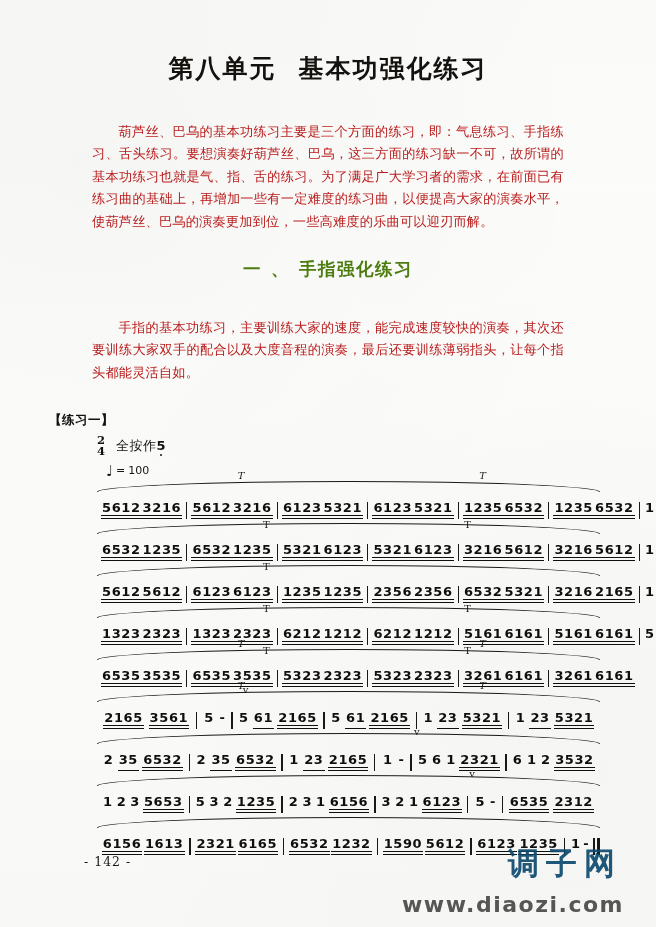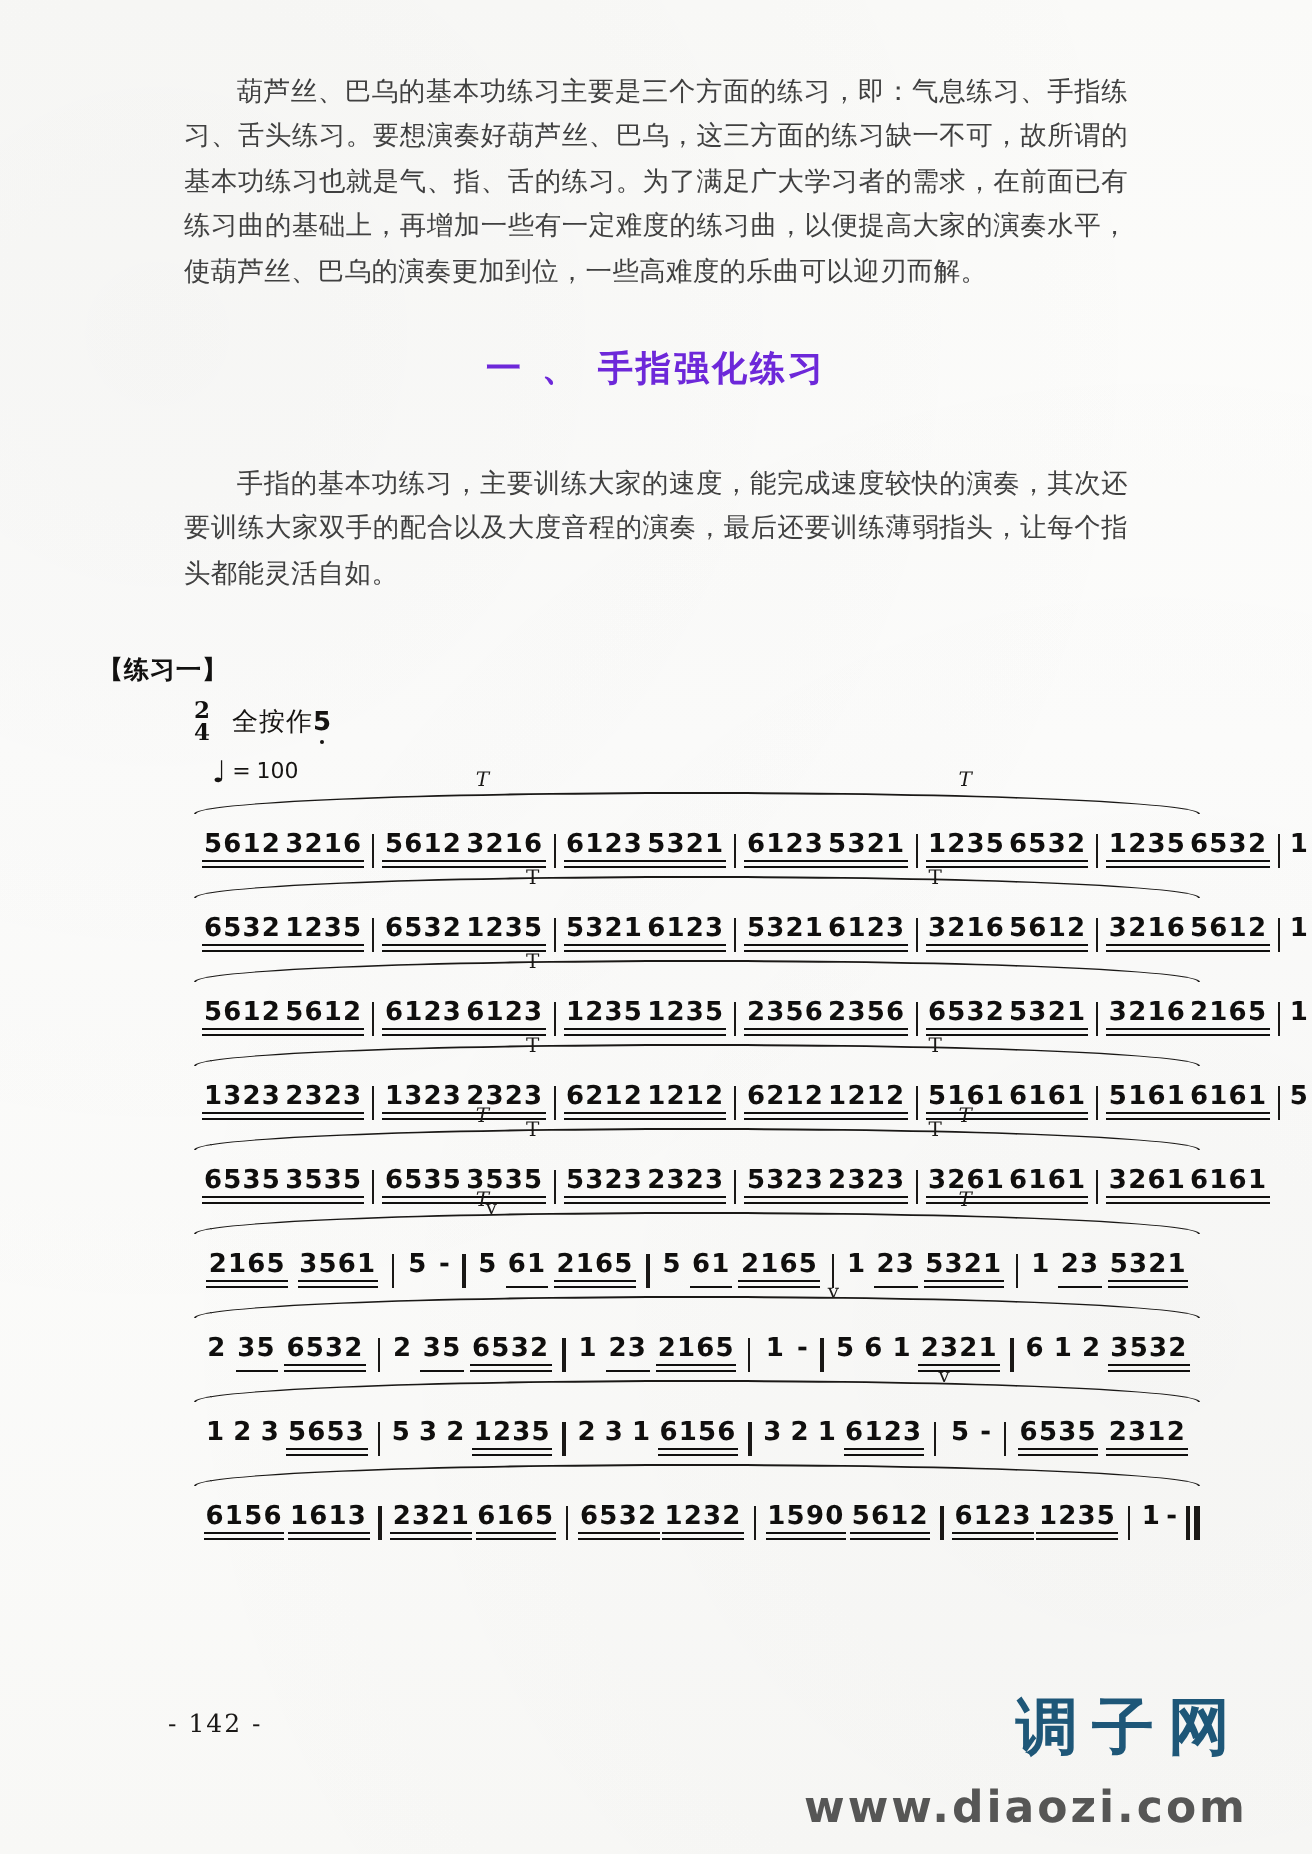--- a/index.html
+++ b/index.html
@@ -47,33 +47,33 @@
     margin-top: 52px;
     margin-bottom: 0;
   }
   .title-gap { display: inline-block; width: 22px; }
 
   .body-text {
     margin: 36px 92px 0 92px;
     font-family: "DejaVu Sans", "Liberation Sans", sans-serif;
     font-size: 13.2px;
     line-height: 22.4px;
-    color: #404040;
+    color: #b91c1c;
     text-align: justify;
     text-indent: 2em;
     letter-spacing: 0.2px;
   }
 
   .section-title {
     text-align: center;
     font-family: "DejaVu Serif", "Liberation Serif", serif;
     font-weight: bold;
     font-size: 17.5px;
     letter-spacing: 1.5px;
-    color: #6d28d9;
+    color: #4d7c0f;
     margin: 24px 0 0 0;
   }
   .section-title .sp { display: inline-block; width: 9px; }
 
   .ex-label {
     margin: 28px 0 0 49px;
     font-family: "DejaVu Serif", "Liberation Serif", serif;
     font-weight: bold;
     font-size: 12.5px;
     color: #121110;
@@ -293,20 +293,23 @@
     color: #4a4a4a;
     opacity: 0.93;
   }
 </style>
 </head>
 <body>
 
 <div class="page">
   <div class="content">
 
+    <h1 class="doc-title">
+      <span>第八单元</span><span class="title-gap"></span><span>基本功强化练习</span>
+    </h1>
 
     <p class="body-text">葫芦丝、巴乌的基本功练习主要是三个方面的练习，即：气息练习、手指练习、舌头练习。要想演奏好葫芦丝、巴乌，这三方面的练习缺一不可，故所谓的基本功练习也就是气、指、舌的练习。为了满足广大学习者的需求，在前面已有练习曲的基础上，再增加一些有一定难度的练习曲，以便提高大家的演奏水平，使葫芦丝、巴乌的演奏更加到位，一些高难度的乐曲可以迎刃而解。</p>
 
     <h2 class="section-title">
       <span>一</span><span class="sp"></span>、<span class="sp"></span><span>手指强化练习</span>
     </h2>
 
     <p class="body-text">手指的基本功练习，主要训练大家的速度，能完成速度较快的演奏，其次还要训练大家双手的配合以及大度音程的演奏，最后还要训练薄弱指头，让每个指头都能灵活自如。</p>
 
     <div class="ex-label">【练习一】</div>

